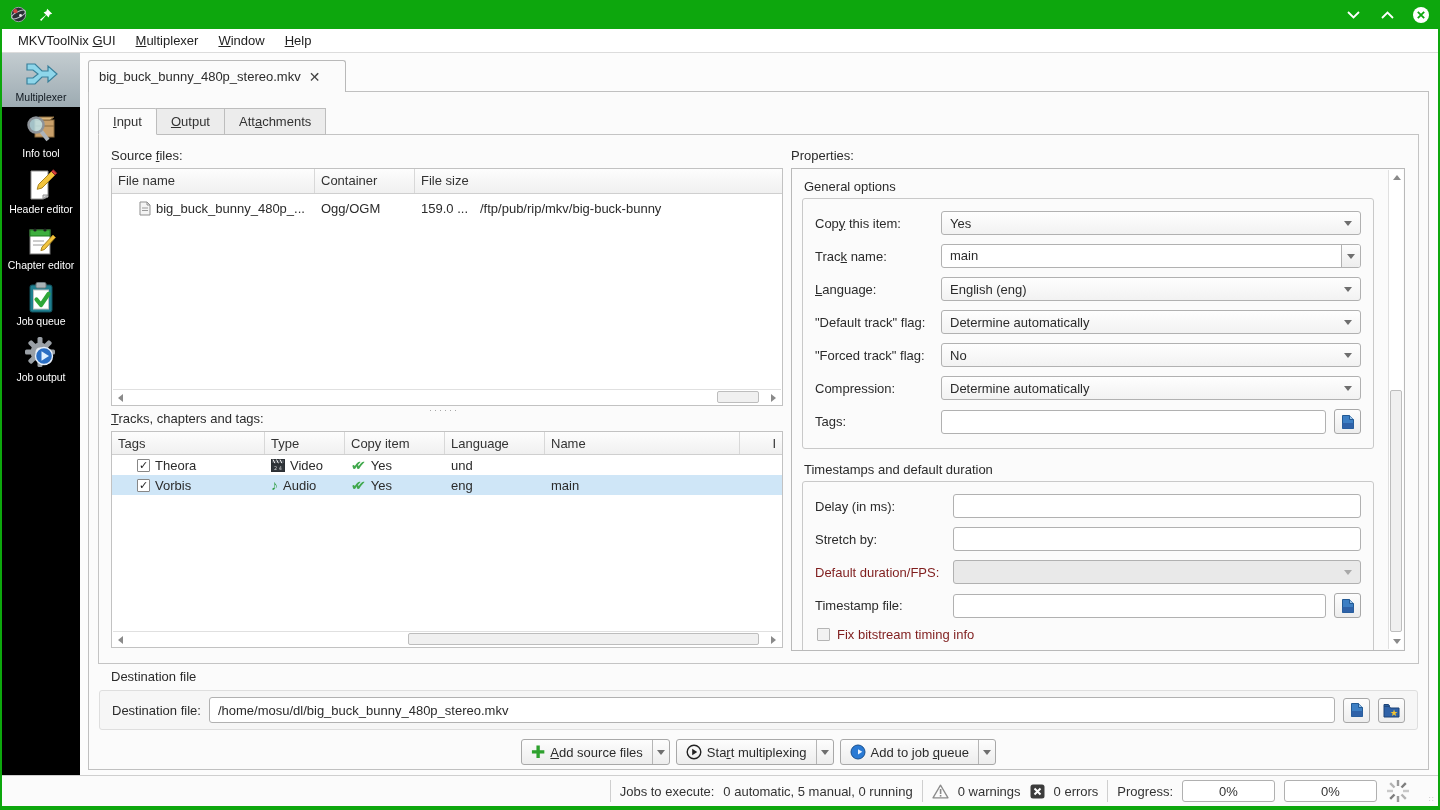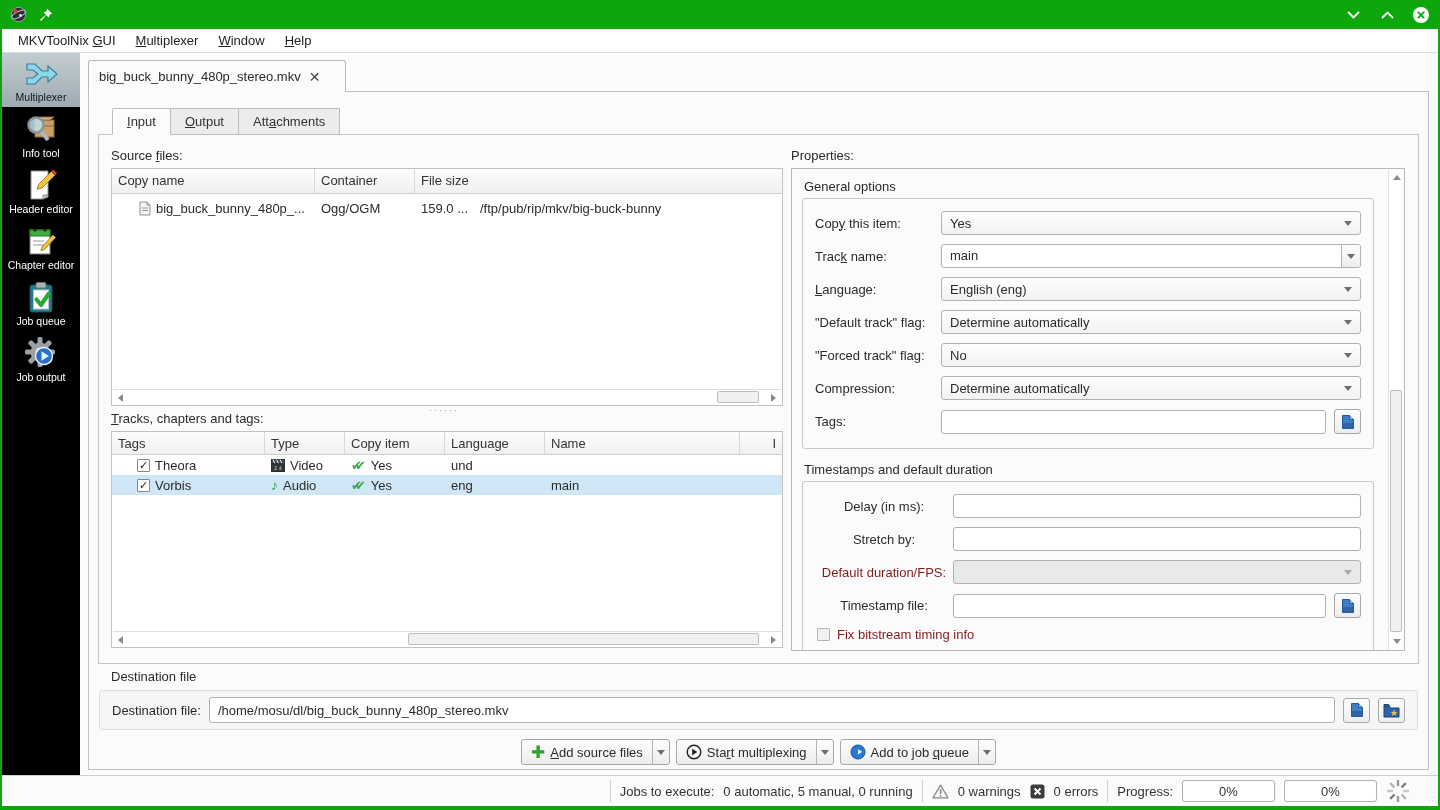--- a/index.html
+++ b/index.html
@@ -33,21 +33,21 @@
   
   .workspace { position:absolute; top:53px; left:80px; right:2px; bottom:35px; background:#fcfcfc; }
   .doc-tab { position:absolute; top:7px; left:8px; width:258px; height:32px; background:#fbfbfb;
     border:1px solid #b9b9b9; border-bottom:none; border-radius:3px 3px 0 0;
     display:flex; align-items:center; padding:0 10px; gap:8px; z-index:2; }
   .doc-tab .dclose { color:#444; font-weight:bold; font-size:14px; }
   .tab-page { position:absolute; top:38px; left:8px; right:9px; bottom:5px; background:#fbfbfb;
     border:1px solid #c0c0c0; }
 
   
-  .sub-tabs { position:absolute; top:16px; left:23px; display:flex; align-items:flex-end; height:27px; z-index:2; }
+  .sub-tabs { position:absolute; top:16px; left:9px; display:flex; align-items:flex-end; height:27px; z-index:2; }
   .sub-tab { padding:5px 14px 5px 14px; border:1px solid #bdbdbd; background:#ececec; color:#333; margin-right:-1px; }
   .sub-tab.active { background:#fbfbfb; border-bottom:1px solid #fbfbfb; border-radius:2px 2px 0 0; position:relative; }
 
   .inner-frame { position:absolute; top:42px; left:9px; right:9px; height:530px; border:1px solid #c4c4c4; background:#fbfbfb; }
 
   .pane-label { position:absolute; color:#2b2b2b; }
 
   
   .tbl { position:absolute; background:#fff; border:1px solid #c2c2c2; overflow:hidden; }
   .thdr { display:flex; height:25px; background:linear-gradient(#fdfdfd,#f0f0f0); border-bottom:1px solid #cfcfcf; }
@@ -75,21 +75,21 @@
 
   .splitter { position:absolute; color:#9a9a9a; font-size:9px; letter-spacing:2px; line-height:6px; }
 
   
   .props-panel { position:absolute; border:1px solid #b9b9b9; background:#fbfbfb; overflow:hidden; }
   .gtitle { margin:10px 0 4px 12px; color:#2b2b2b; }
   .gbox { border:1px solid #c9c9c9; border-radius:3px; margin:0 30px 12px 10px; padding:12px; }
   .prow { display:flex; align-items:center; margin-bottom:9px; }
   .prow:last-child { margin-bottom:2px; }
   .plabel { width:126px; flex:none; color:#2b2b2b; }
-  .plabel.w2 { width:138px;text-align:center; }
+  .plabel.w2 { width:138px; }
   .ctl { flex:1; display:flex; align-items:center; gap:8px; }
   .combo { flex:1; height:24px; border:1px solid #b1b1b1; border-radius:3px;
     background:linear-gradient(#fefefe,#f2f2f2); display:flex; align-items:center; padding:0 8px; position:relative; }
   .combo .cval { flex:1; white-space:nowrap; overflow:hidden; }
   .carrow { width:0; height:0; border:4px solid transparent; border-top:5px solid #6e6e6e; margin-top:5px; flex:none; }
   .combo-edit { flex:1; height:24px; border:1px solid #b1b1b1; border-radius:3px; background:#fff; display:flex; overflow:hidden; }
   .combo-edit .cval { flex:1; padding:3px 8px; white-space:nowrap; }
   .combo-edit .abtn { width:19px; border-left:1px solid #b1b1b1; background:linear-gradient(#fdfdfd,#ededed);
     display:flex; align-items:center; justify-content:center; }
   .combo.disabled { background:#e9e9e9; }
@@ -259,21 +259,21 @@
       <span class="sub-tab"><u>O</u>utput</span>
       <span class="sub-tab">Att<u>a</u>chments</span>
     </div>
 
     <div class="inner-frame">
 
       <span class="pane-label" style="left:12px; top:13px;">Source <u>f</u>iles:</span>
 
       <div class="tbl" style="left:12px; top:33px; width:672px; height:238px;">
         <div class="thdr">
-          <span class="hcell" style="width:203px;">Copy name</span>
+          <span class="hcell" style="width:203px;">File name</span>
           <span class="hcell" style="width:100px;">Container</span>
           <span class="hcell num" style="width:59px; text-align:right;">File size</span>
         </div>
         <div class="trow" style="height:22px;align-items:flex-end;">
           <span class="tcell" style="width:203px; padding-left:27px;">
             <span class="sicon">
               <svg width="12" height="15" viewBox="0 0 12 15">
                   <path d="M1 1 h7 l3 3 v10 H1 z" fill="#f4f4f4" stroke="#8f8f8f"></path>
                   <path d="M8 1 v3 h3" fill="none" stroke="#8f8f8f"></path>
                   <line x1="3" y1="7" x2="9" y2="7" stroke="#9a9a9a"></line>

